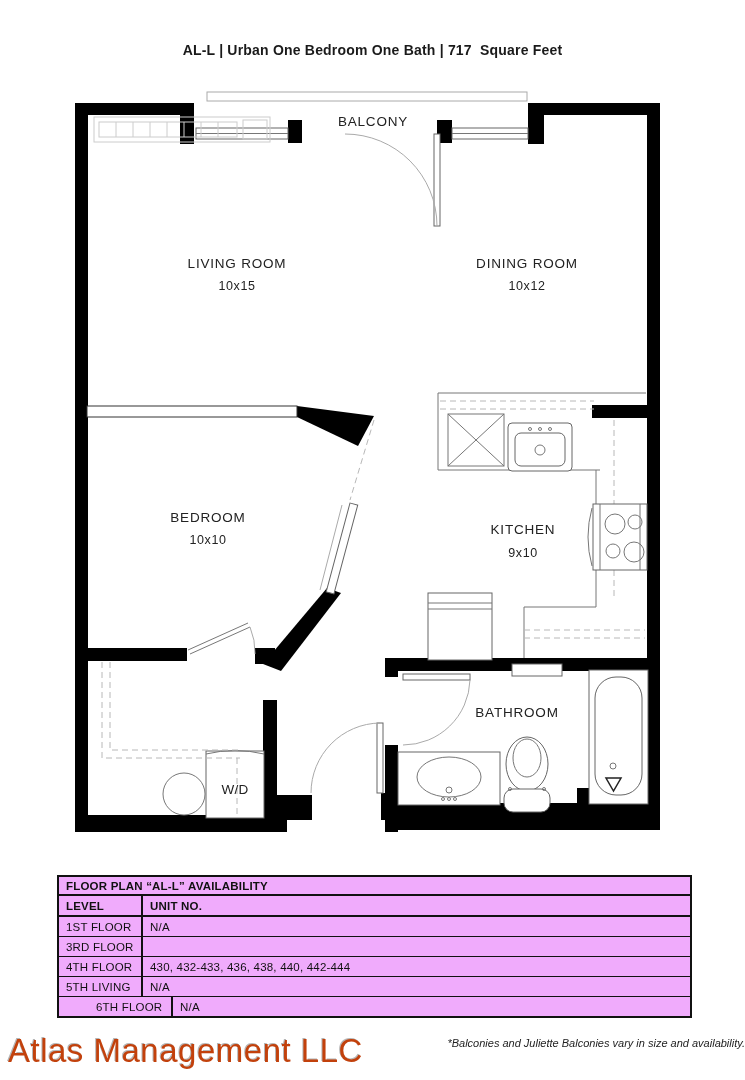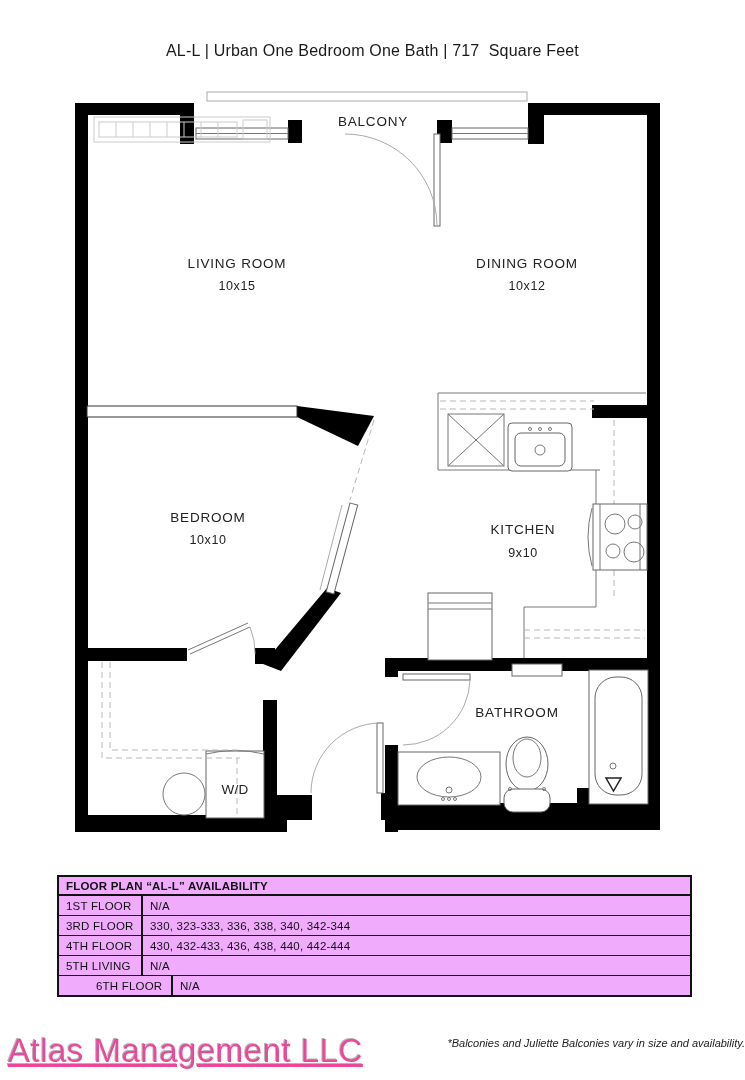--- a/index.html
+++ b/index.html
@@ -1,19 +1,19 @@
 <!DOCTYPE html>
 <html><head>
 <meta charset="utf-8">
 <style>
   html,body{margin:0;padding:0;background:#fff;}
   .page{position:relative;width:745px;height:1080px;background:#fff;overflow:hidden;
         font-family:"Liberation Sans",sans-serif;color:#111;}
   .plan-title{position:absolute;top:42px;left:0;width:100%;text-align:center;
-        font-weight:400;font-size:16px;letter-spacing:.2px;white-space:pre;color:#1a1a1a;}
+        font-weight:700;font-size:14px;letter-spacing:.2px;white-space:pre;color:#1a1a1a;}
   svg{position:absolute;top:0;left:0;}
   
   .wall{fill:#000;stroke:none;}
   .openwall{fill:#fff;stroke:#333;stroke-width:1;}
   .thin{fill:none;stroke:#777;stroke-width:1;}
   .fixture{fill:#fff;stroke:#666;stroke-width:1;}
   .leaf{fill:#fff;stroke:#666;stroke-width:1;}
   .arc{fill:none;stroke:#aaa;stroke-width:1;}
   .dash{fill:none;stroke:#b8b8b8;stroke-width:1;stroke-dasharray:6 4;}
   .faint{fill:none;stroke:#ccc;stroke-width:1;}
@@ -27,22 +27,22 @@
   .avail .trow{display:flex;border-bottom:1px solid #111;line-height:14px;}
   .avail .trow:last-child{border-bottom:none;padding-left:30px;}
   .avail .ttitle{font-weight:700;padding:3px 7px 2px;border-bottom:2px solid #111;}
   .avail .thead{font-weight:700;border-bottom:2px solid #111;}
   .avail .c1{width:68px;flex:none;padding:3px 7px 2px;border-right:2px solid #111;}
   .avail .c2{flex:1;padding:3px 7px 2px;}
   
   .disclaimer{position:absolute;top:1037px;left:0;width:100%;text-align:right;
          font-style:italic;font-size:11px;color:#222;z-index:2;}
   .watermark{position:absolute;top:1032px;left:8px;font-size:33px;font-weight:400;
-         color:#ec4899;letter-spacing:.5px;z-index:1;
-         text-shadow:1px 1px 0 #ffffff, -1px -1px 0 #b5b5b5;text-decoration:underline;}
+         color:#c2410c;letter-spacing:.5px;z-index:1;
+         text-shadow:1px 1px 0 #ffffff, -1px -1px 0 #b5b5b5;}
 </style>
 </head>
 <body>
 
 <div class="page">
 
   <div class="plan-title">AL-L | Urban One Bedroom One Bath | 717  Square Feet</div>
 
   <svg width="745" height="870" viewBox="0 0 745 870">
 
@@ -223,27 +223,30 @@
       <text class="rdims" x="523" y="557">9x10</text>
 
       <text class="rlabel" x="517" y="717">BATHROOM</text>
 
       <text class="rlabel" x="235" y="794" style="letter-spacing:.3px">W/D</text>
     </g>
   </svg>
 
   <div class="avail">
     <div class="ttitle">FLOOR PLAN “AL-L” AVAILABILITY</div>
+    <div class="trow thead">
+      <div class="c1">LEVEL</div>
+      <div class="c2">UNIT NO.</div>
+    </div>
     <div class="trow">
       <div class="c1">1ST FLOOR</div>
       <div class="c2">N/A</div>
     </div>
     <div class="trow">
       <div class="c1">3RD FLOOR</div>
-      <div class="c2">330, 323-333, 336, 338, 340, 342-344</div>
     </div>
     <div class="trow">
       <div class="c1">4TH FLOOR</div>
       <div class="c2">430, 432-433, 436, 438, 440, 442-444</div>
     </div>
     <div class="trow">
       <div class="c1">5TH LIVING</div>
       <div class="c2">N/A</div>
     </div>
     <div class="trow">

